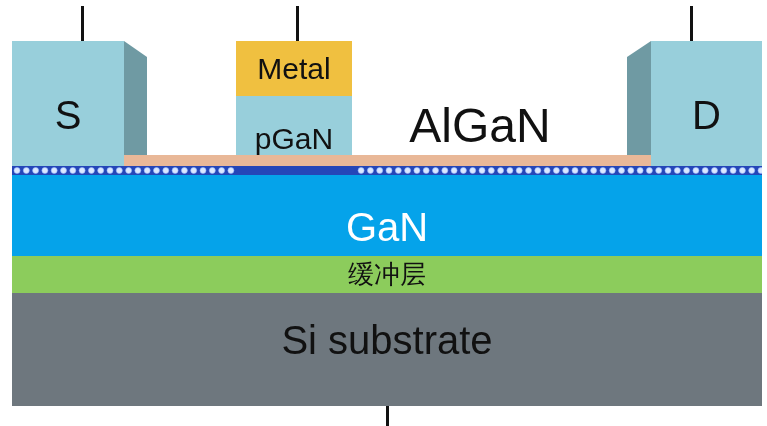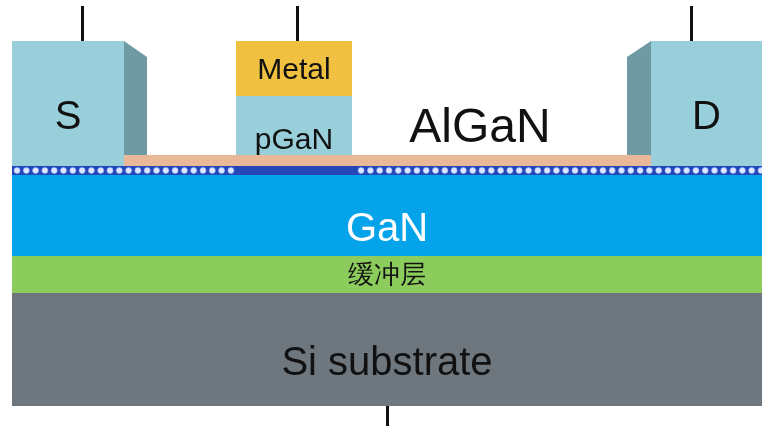--- a/index.html
+++ b/index.html
@@ -12,21 +12,21 @@
 </style>
 </head>
 <body>
 
 <div class="lead" style="left:81px;top:6px;height:35px;"></div>
 <div class="lead" style="left:296px;top:6px;height:35px;"></div>
 <div class="lead" style="left:690px;top:6px;height:35px;"></div>
 <div class="lead" style="left:386px;top:406px;height:20px;"></div>
 
 <div class="abs" style="left:12px;top:293px;width:750px;height:113px;background:#6e777e;"></div>
-<div class="label" style="left:12px;top:305px;width:750px;height:113px;font-size:40px;">Si substrate</div>
+<div class="label" style="left:12px;top:284px;width:750px;height:113px;font-size:40px;">Si substrate</div>
 
 <div class="abs" style="left:12px;top:256px;width:750px;height:37px;background:#8ccc5c;"></div>
 <div class="label" style="left:12px;top:256px;width:750px;height:37px;font-size:26px;font-family:'DejaVu Sans', sans-serif;text-align:center;">缓冲层</div>
 
 <div class="abs" style="left:12px;top:175px;width:750px;height:81px;background:#05a3ea;"></div>
 <div class="label" style="left:12px;top:175px;width:750px;height:81px;font-size:40px;color:#ffffff;margin-top:12px;">GaN</div>
 
 <div id="dots" style="background: rgb(37, 70, 184);">
     <svg width="750" height="9">
       <circle cx="5" cy="4.5" r="3" fill="#dbe8ff" stroke="#8fb4ff" stroke-width="0.6"></circle>

